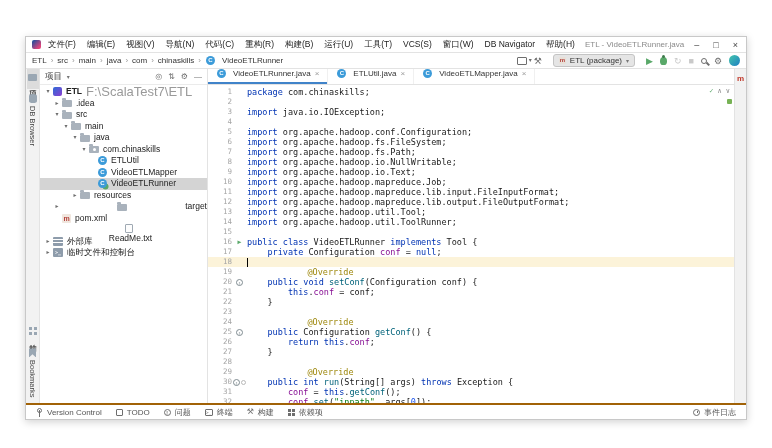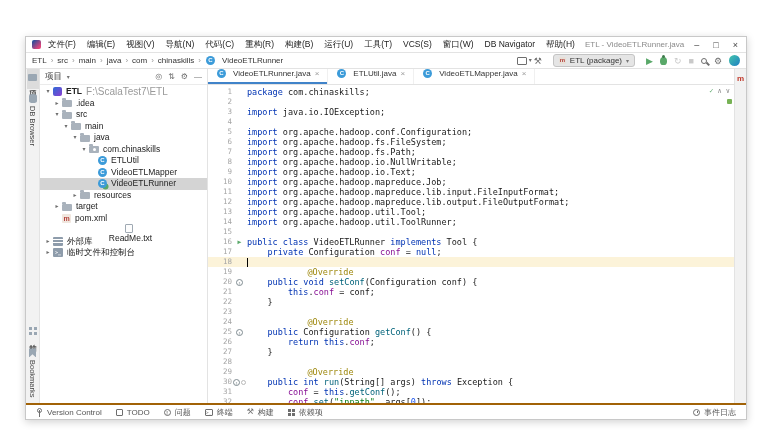--- a/index.html
+++ b/index.html
@@ -65,21 +65,21 @@
   .panel-header{height:16px;border-bottom:1px solid #EBEBEB;display:flex;align-items:center;padding:0 5px;flex:none;}
   .panel-title{font-size:8.5px;color:#333;}
   .panel-title .caret{font-size:6px;color:#777;margin-left:3px;}
   .panel-icons{margin-left:auto;display:flex;gap:6px;font-size:8px;color:#6E6E6E;}
   .tree{flex:1;overflow:hidden;padding-top:1px;font-size:8.5px;color:#222;}
   .trow{height:11.5px;line-height:11.5px;display:flex;align-items:center;white-space:nowrap;}
   .trow.sel{background:#D4D4D4;}
   .tarrow{width:8px;flex:none;font-size:6px;color:#6E6E6E;text-align:center;}
   .tlabel{margin-left:1px;}
   .tlabel.bold{font-weight:bold;}
-  .tsuffix{color:#9a9a9a;margin-left:4px;font-size:10px;}
+  .tsuffix{color:#9a9a9a;margin-left:4px;font-size:13px;}
   .ti{display:inline-block;vertical-align:middle;margin:0 3px 0 1px;position:relative;flex:none;}
   .ti-project{width:9px;height:9px;border-radius:2px;background:linear-gradient(135deg,#2E6BD6,#8A3FD1);}
   .ti-folder,.ti-package{width:10px;height:7px;background:#A9B2BC;border-radius:1px;margin-top:1px;}
   .ti-folder::before,.ti-package::before{content:"";position:absolute;top:-2px;left:0;width:4px;height:2px;background:#A9B2BC;border-radius:1px 1px 0 0;}
   .ti-package::after{content:"";position:absolute;left:3.5px;top:2px;width:3px;height:3px;border-radius:50%;background:#fff;}
   .ti-class,.ti-class-run{width:9px;height:9px;border-radius:50%;background:#3C9BD9;color:#fff;
       font:bold 6px/9px "Liberation Sans",sans-serif;text-align:center;}
   .ti-class::after,.ti-class-run::after{content:"C";}
   .ti-class-run{box-shadow:3px 3px 0 -1.5px #59A869;}
   .ti-maven{width:9px;height:9px;border-radius:1px;background:#F0E6DE;color:#B3403A;
@@ -288,21 +288,21 @@
             <div class="trow sel" style="padding-left: 49px;">
               <span class="tarrow"></span>
               <span class="ti ti-class-run"></span>
               <span class="tlabel">VideoETLRunner</span>
             </div>
             <div class="trow" style="padding-left: 31px;">
               <span class="tarrow">▸</span>
               <span class="ti ti-folder"></span>
               <span class="tlabel">resources</span>
             </div>
-            <div class="trow" style="padding-left: 13px;">
+            <div class="trow" style="padding-left: 13px; justify-content: space-between;">
               <span class="tarrow">▸</span>
               <span class="ti ti-folder"></span>
               <span class="tlabel">target</span>
             </div>
             <div class="trow" style="padding-left: 13px; align-items: center;">
               <span class="tarrow"></span>
               <span class="ti ti-maven"></span>
               <span class="tlabel">pom.xml</span>
             </div>
             <div class="trow" style="padding-left: 13px; flex-direction: column;">

